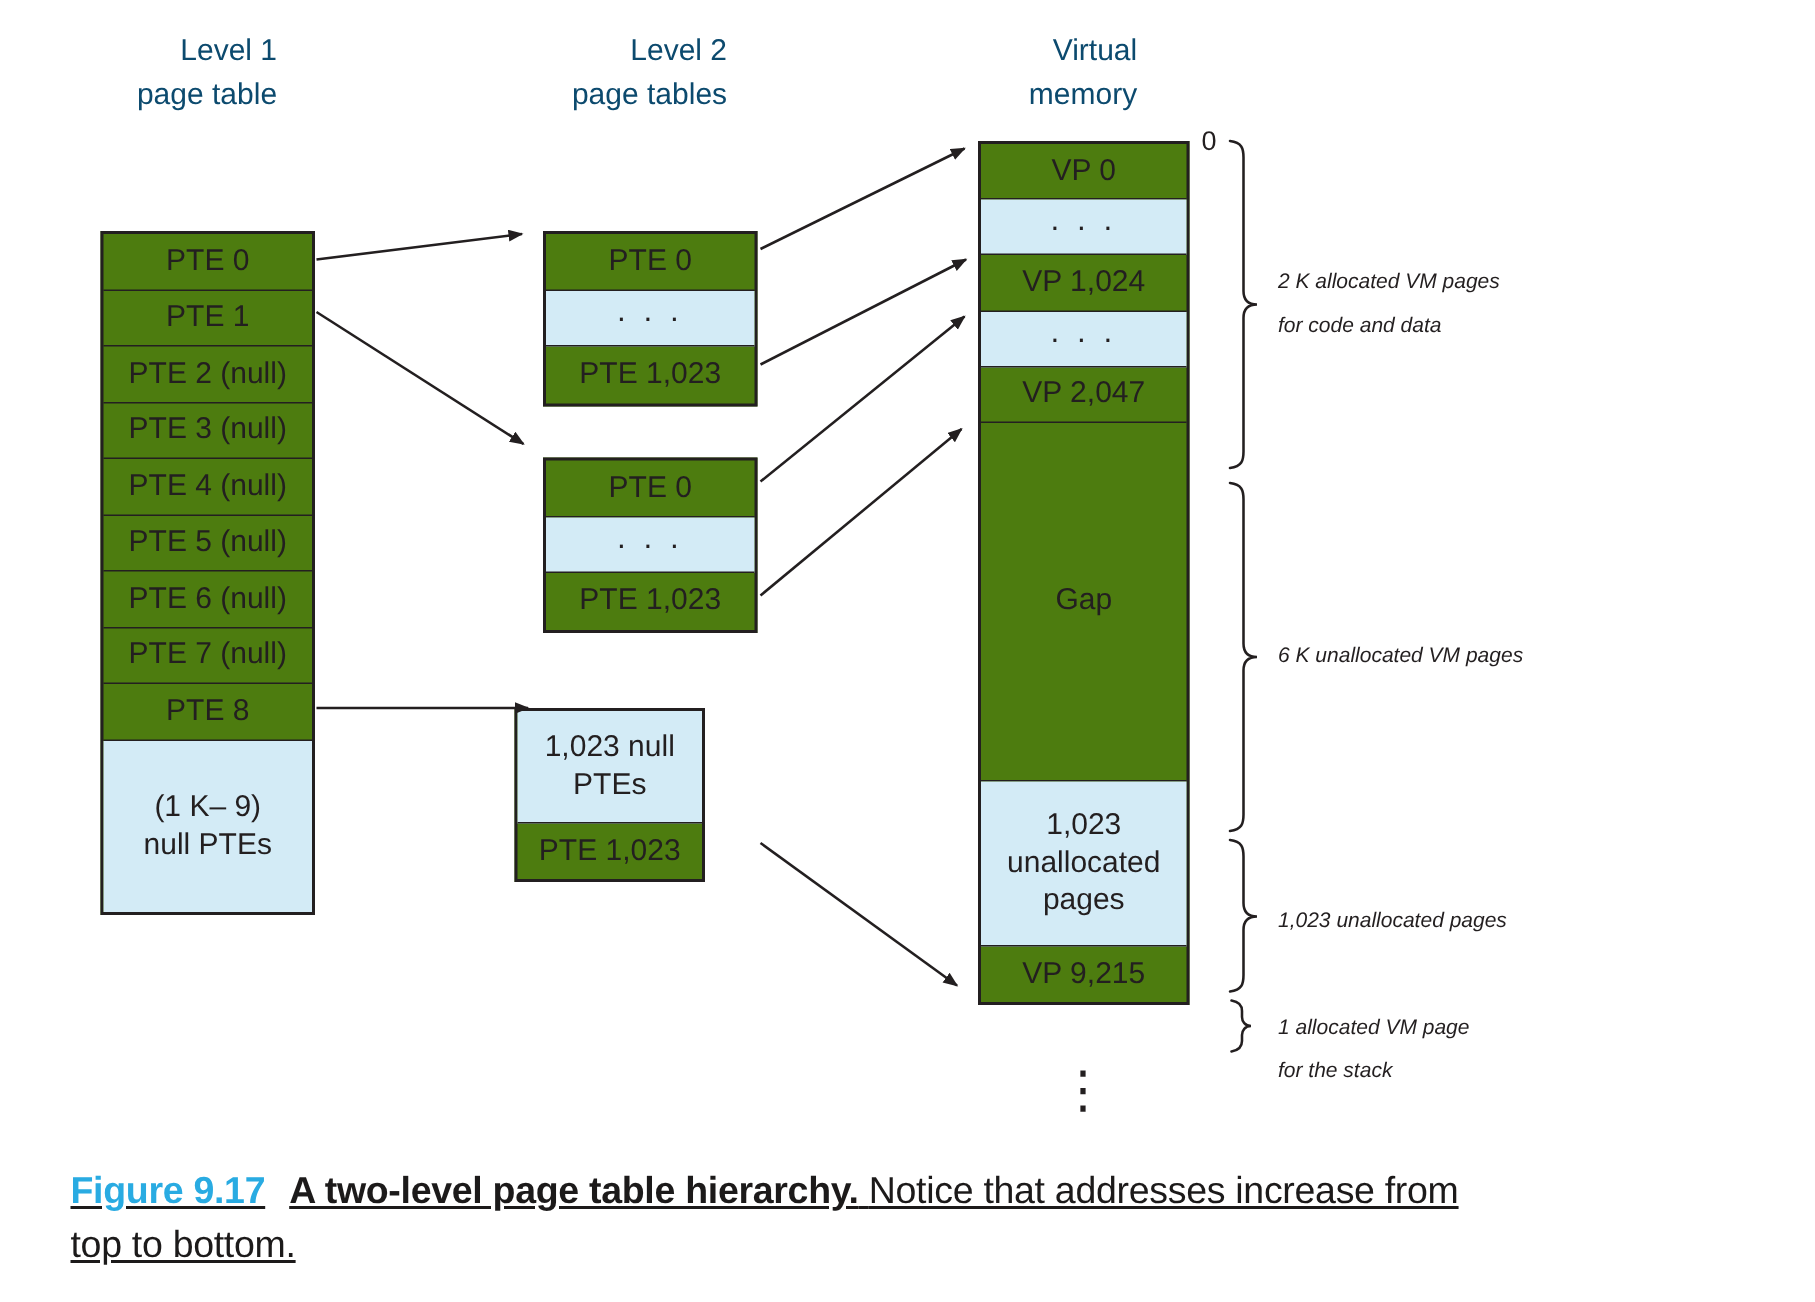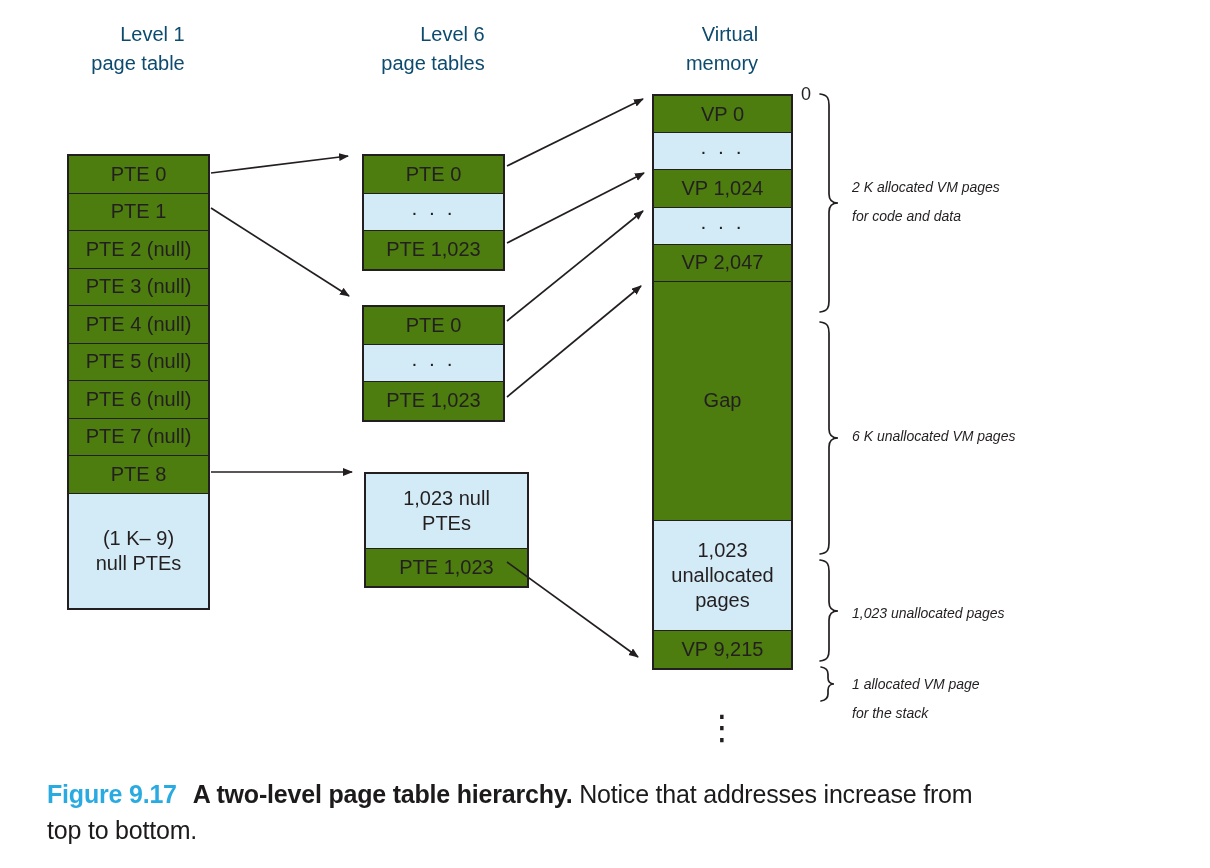--- a/index.html
+++ b/index.html
@@ -37,35 +37,35 @@
   .vdots{
     position:absolute;left:722px;top:704px;transform:translateX(-50%);
     font-family:"DejaVu Sans", sans-serif;font-size:34px;line-height:46px;
   }
   .ann{
     position:absolute;left:852px;font-style:italic;
     font-size:14px;line-height:28.5px;white-space:pre-line;
   }
   .caption{
     position:absolute;left:47px;top:776px;width:1145px;
-    font-size:25px;line-height:36px;letter-spacing:-0.2px;color:#1c1a1a;
+    font-size:25px;line-height:36px;letter-spacing:-0.2px;color:#1c1a1a;text-decoration:underline;
   }
   .caption .fig{color:#29abe2;font-weight:bold;margin-right:16px;}
   .caption .cap-title{font-weight:bold;}
   .cap-line2{display:block;}
   svg.overlay{position:absolute;inset:0;pointer-events:none;}
 </style>
 </head>
 <body>
 
 <div class="stage">
 
   <div class="hdr" style="left:138px;top:20px">Level 1
 page table</div>
-  <div class="hdr" style="left:433px;top:20px">Level 6
+  <div class="hdr" style="left:433px;top:20px">Level 2
 page tables</div>
   <div class="hdr" style="left:722px;top:20px">Virtual
 memory</div>
 
   <div class="tbl" style="left:67px;top:154px;width:143px">
     <div class="row h375">PTE 0</div>
     <div class="row h375">PTE 1</div>
     <div class="row h375">PTE 2 (null)</div>
     <div class="row h375">PTE 3 (null)</div>
     <div class="row h375">PTE 4 (null)</div>
@@ -82,21 +82,21 @@
     <div class="row h375 shade dots">. . .</div>
     <div class="row h375">PTE 1,023</div>
   </div>
 
   <div class="tbl" style="left:362px;top:305px;width:143px">
     <div class="row h375">PTE 0</div>
     <div class="row h375 shade dots">. . .</div>
     <div class="row h375">PTE 1,023</div>
   </div>
 
-  <div class="tbl" style="left:364px;top:472px;width:165px">
+  <div class="tbl" style="left:343px;top:472px;width:127px">
     <div class="row bigT3 shade">1,023 null
 PTEs</div>
     <div class="row h37">PTE 1,023</div>
   </div>
 
   <div class="tbl" style="left:652px;top:94px;width:141px">
     <div class="row h372">VP 0</div>
     <div class="row h372 shade dots">. . .</div>
     <div class="row h372">VP 1,024</div>
     <div class="row h372 shade dots">. . .</div>

